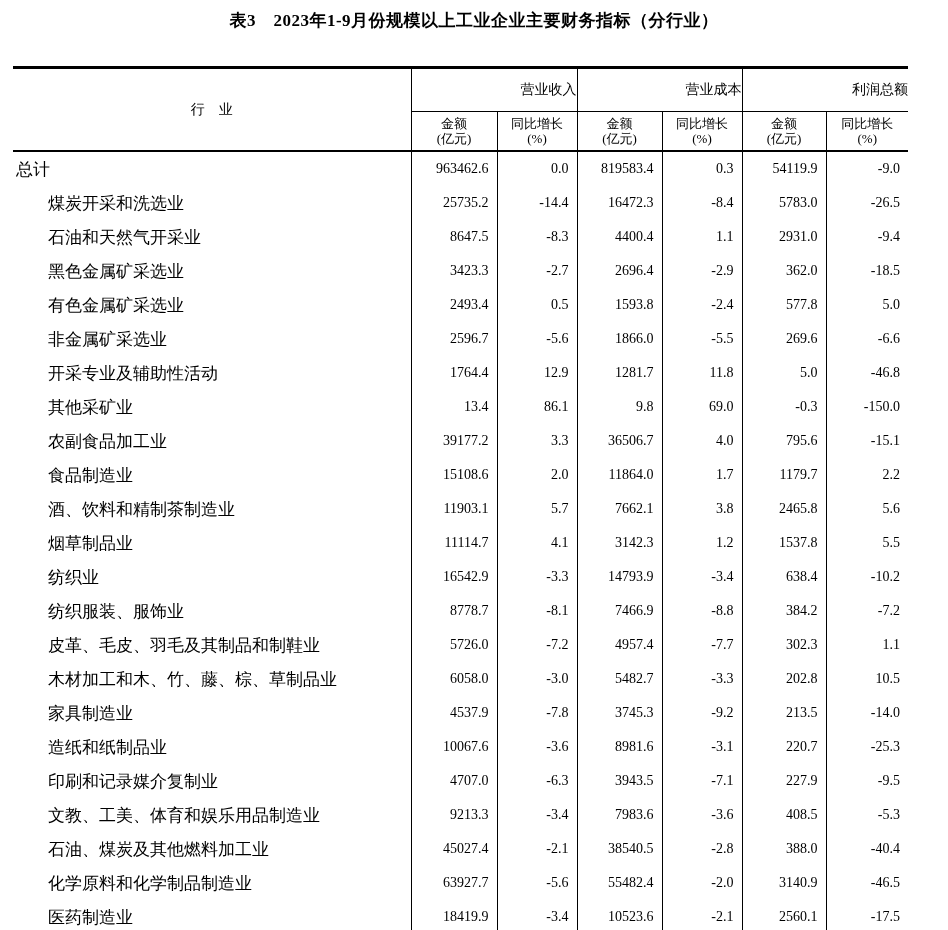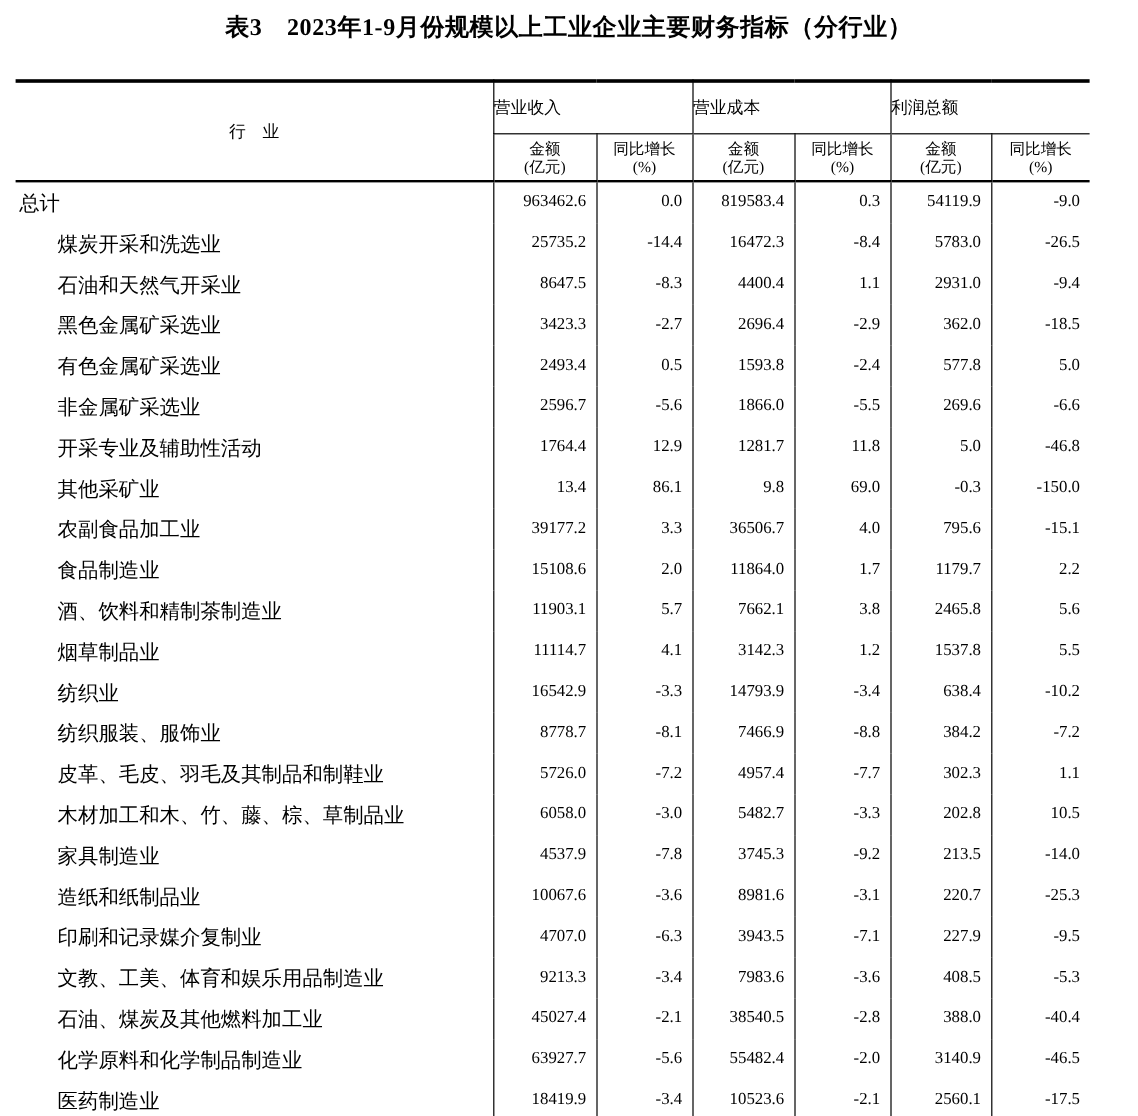--- a/index.html
+++ b/index.html
@@ -7,21 +7,21 @@
     width: 948px; height: 930px;
     background: #ffffff;
     color: #000000;
     overflow: hidden;
     position: relative;
     font-family: "Liberation Serif", "DejaVu Serif", serif;
   }
   .title {
     text-align: center;
     font-weight: bold;
-    font-size: 20px;
+    font-size: 17px;
     padding-top: 9px;
     letter-spacing: 0.5px;
   }
   table.fin {
     position: absolute;
     left: 13px; top: 66px;
     width: 895px;
     border-collapse: collapse;
     table-layout: fixed;
     border-top: 3px solid #000;
@@ -36,21 +36,21 @@
   col.c-gr3 { width: 82px; }
 
   th.industry-h {
     text-align: center;
     vertical-align: middle;
     border-bottom: 2px solid #000;
     font-size: 14px;
   }
   tr.grp th.group {
     height: 42px;
-    text-align: left;
+    text-align: right;
     vertical-align: middle;
     border-bottom: 1px solid #000;
     font-size: 14px;
   }
   tr.sub th {
     height: 38px;
     text-align: center;
     vertical-align: middle;
     border-bottom: 2px solid #000;
     white-space: pre-line;

